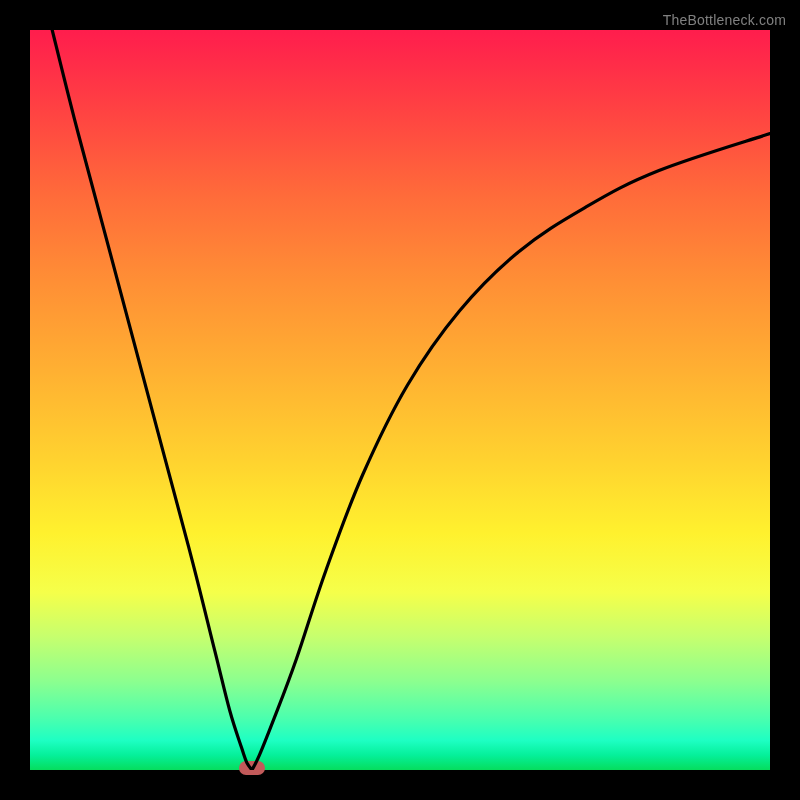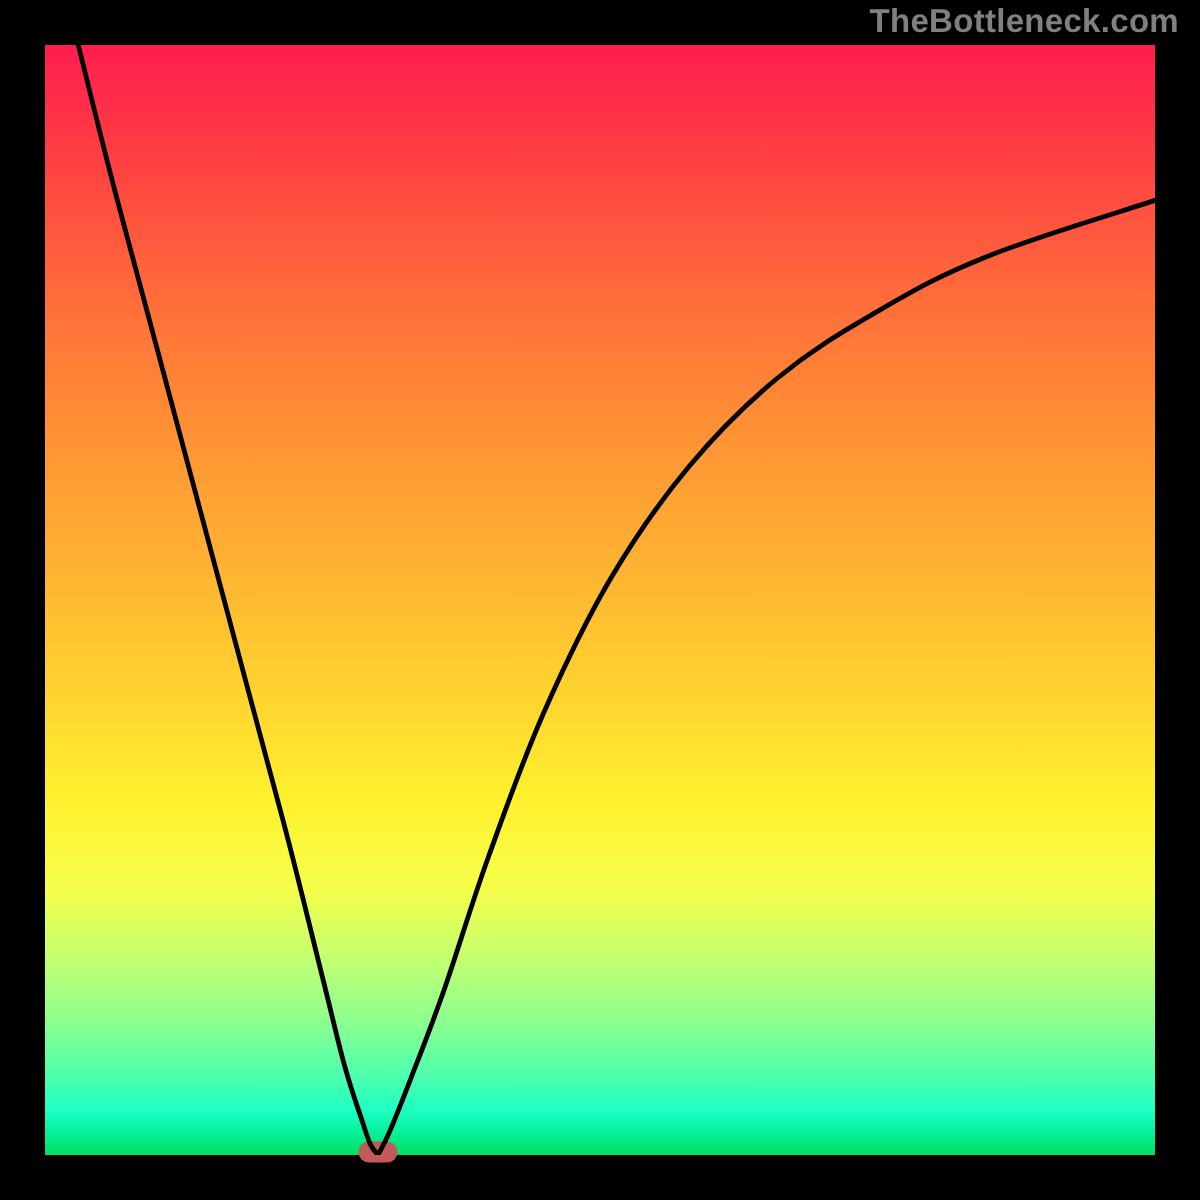--- a/index.html
+++ b/index.html
@@ -12,25 +12,25 @@
     font-family: Arial, Helvetica, sans-serif;
   }
   .frame {
     position: relative;
     width: 800px;
     height: 800px;
     background: #000;
   }
   .watermark {
     position: absolute;
-    top: 1px;
+    top: 12px;
     right: 14px;
     color: #808080;
-    font-size: 22px;
-    font-weight: 700;
+    font-size: 14px;
+    font-weight: 400;
     letter-spacing: 0.2px;
     z-index: 20;
   }
   .plot {
     position: absolute;
     left: 30px;
     top: 30px;
     width: 740px;
     height: 740px;
     background: linear-gradient(to bottom,

